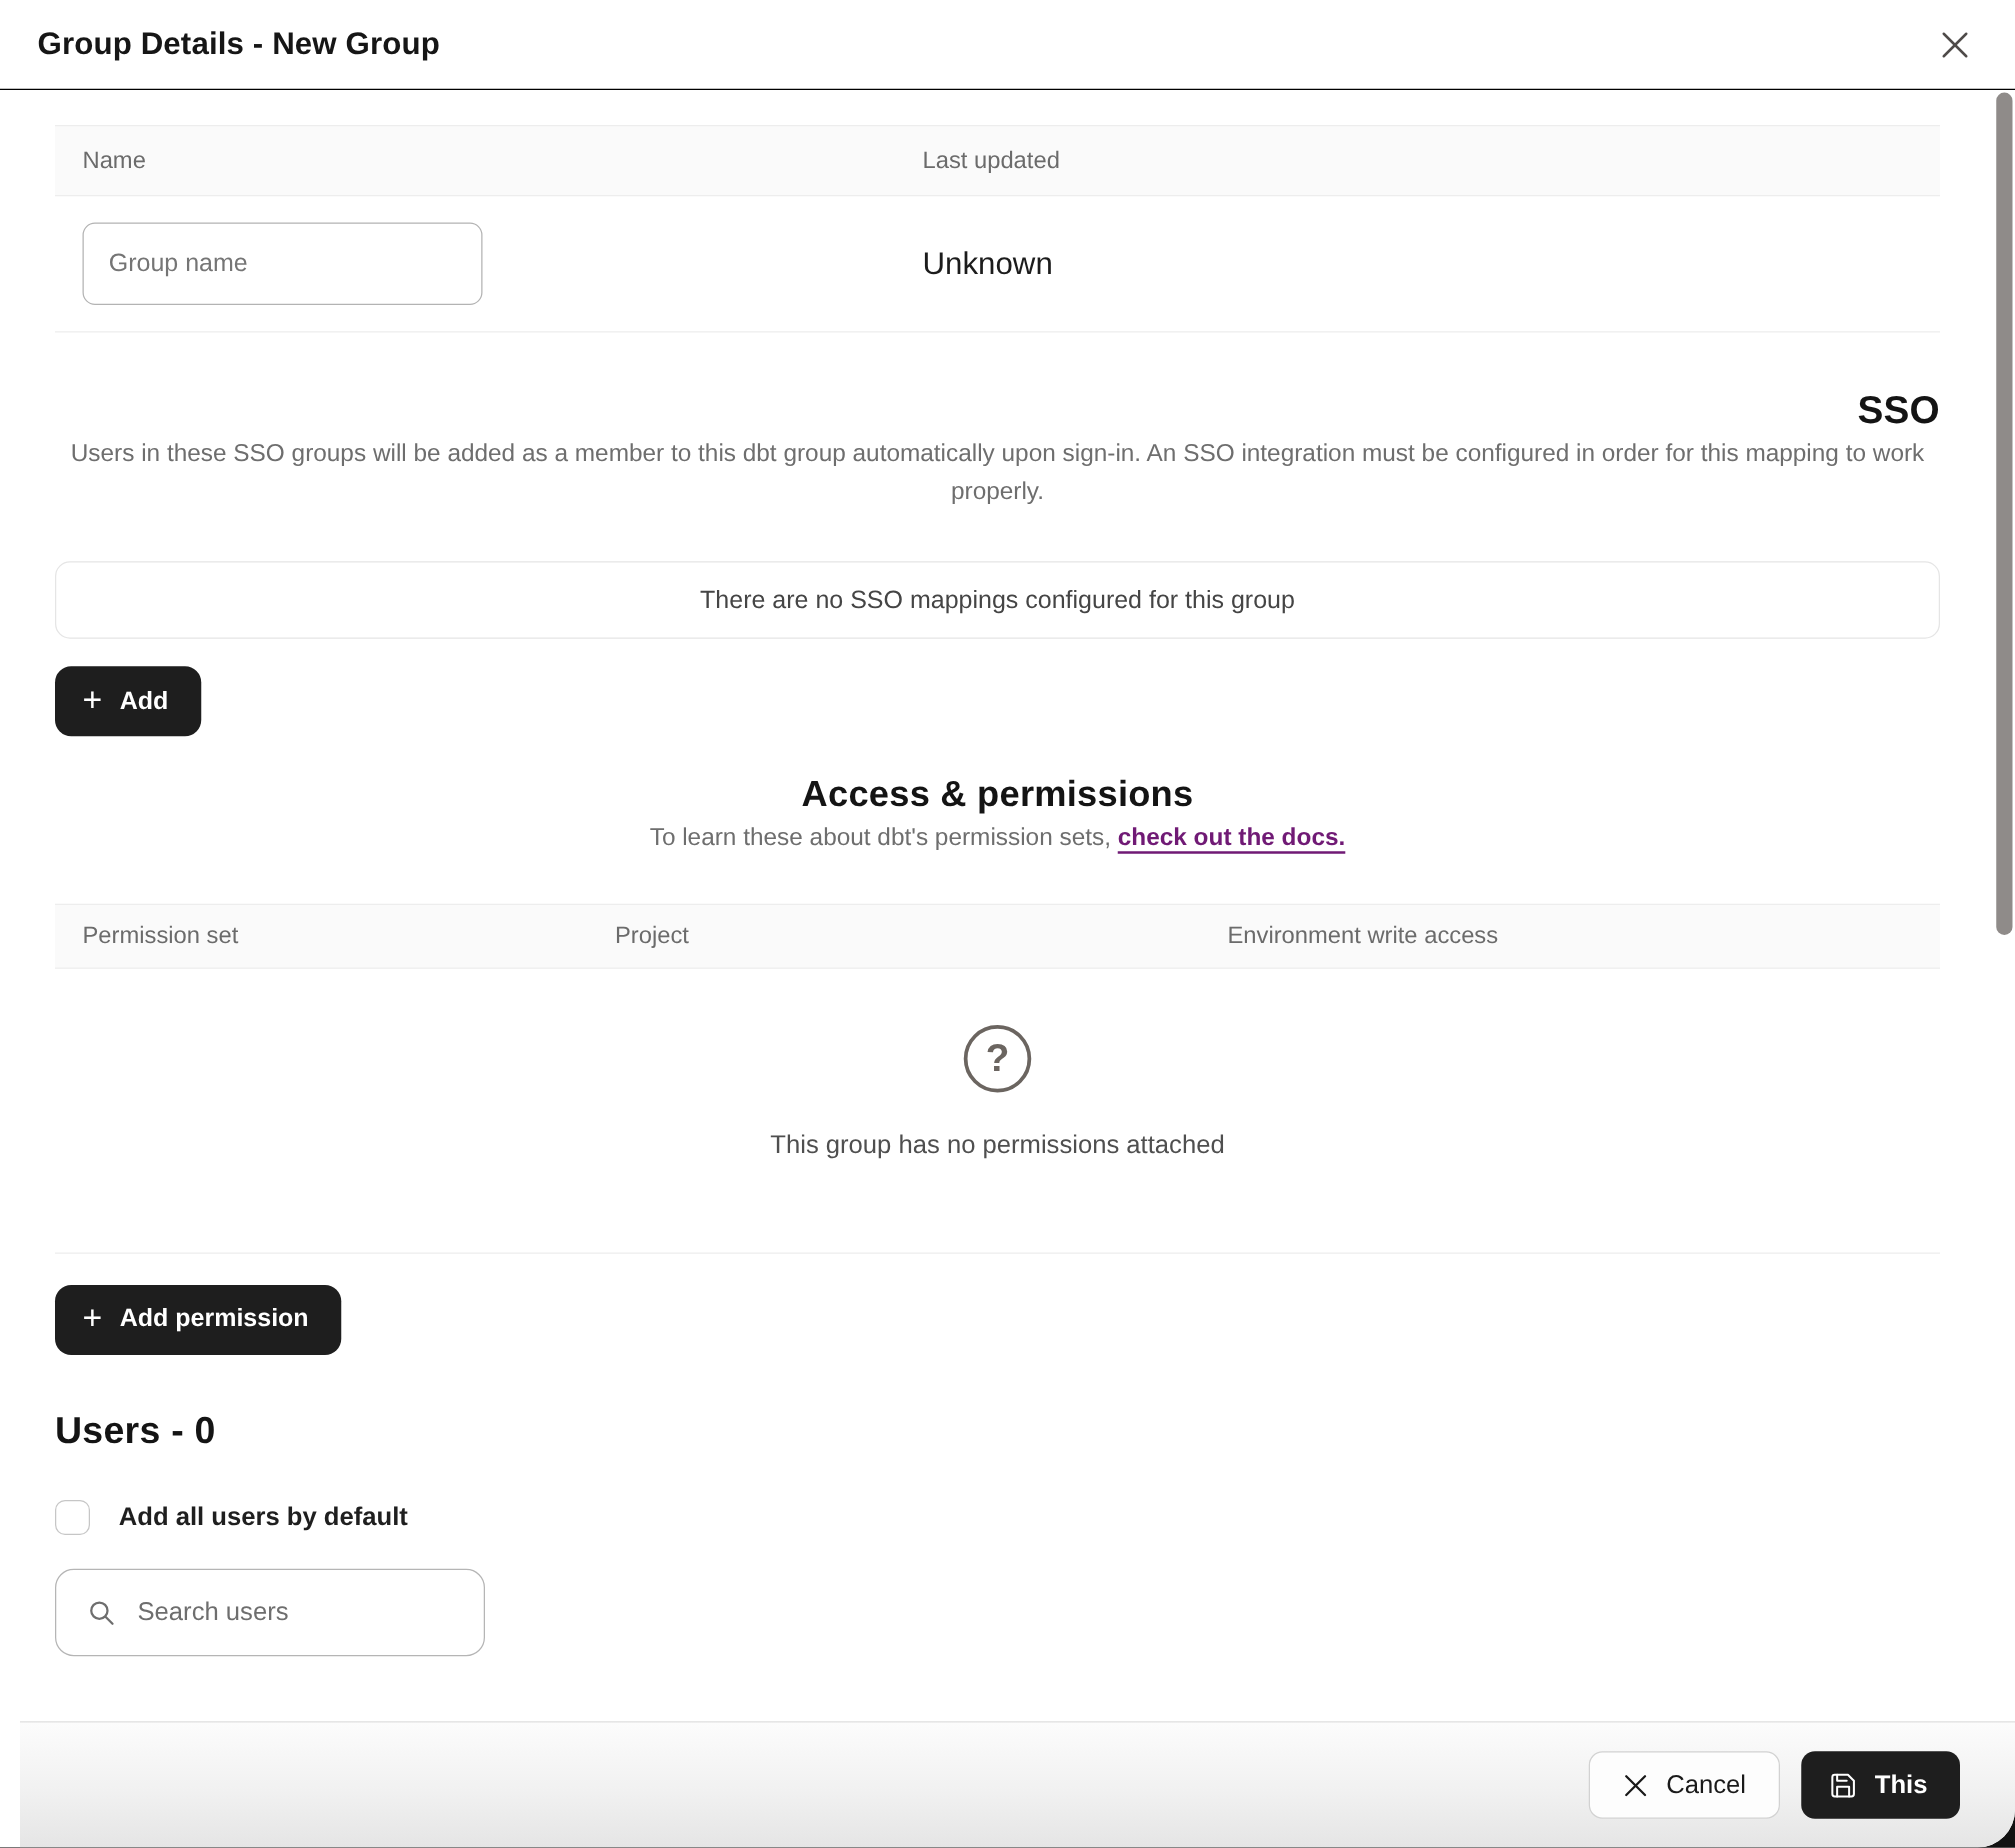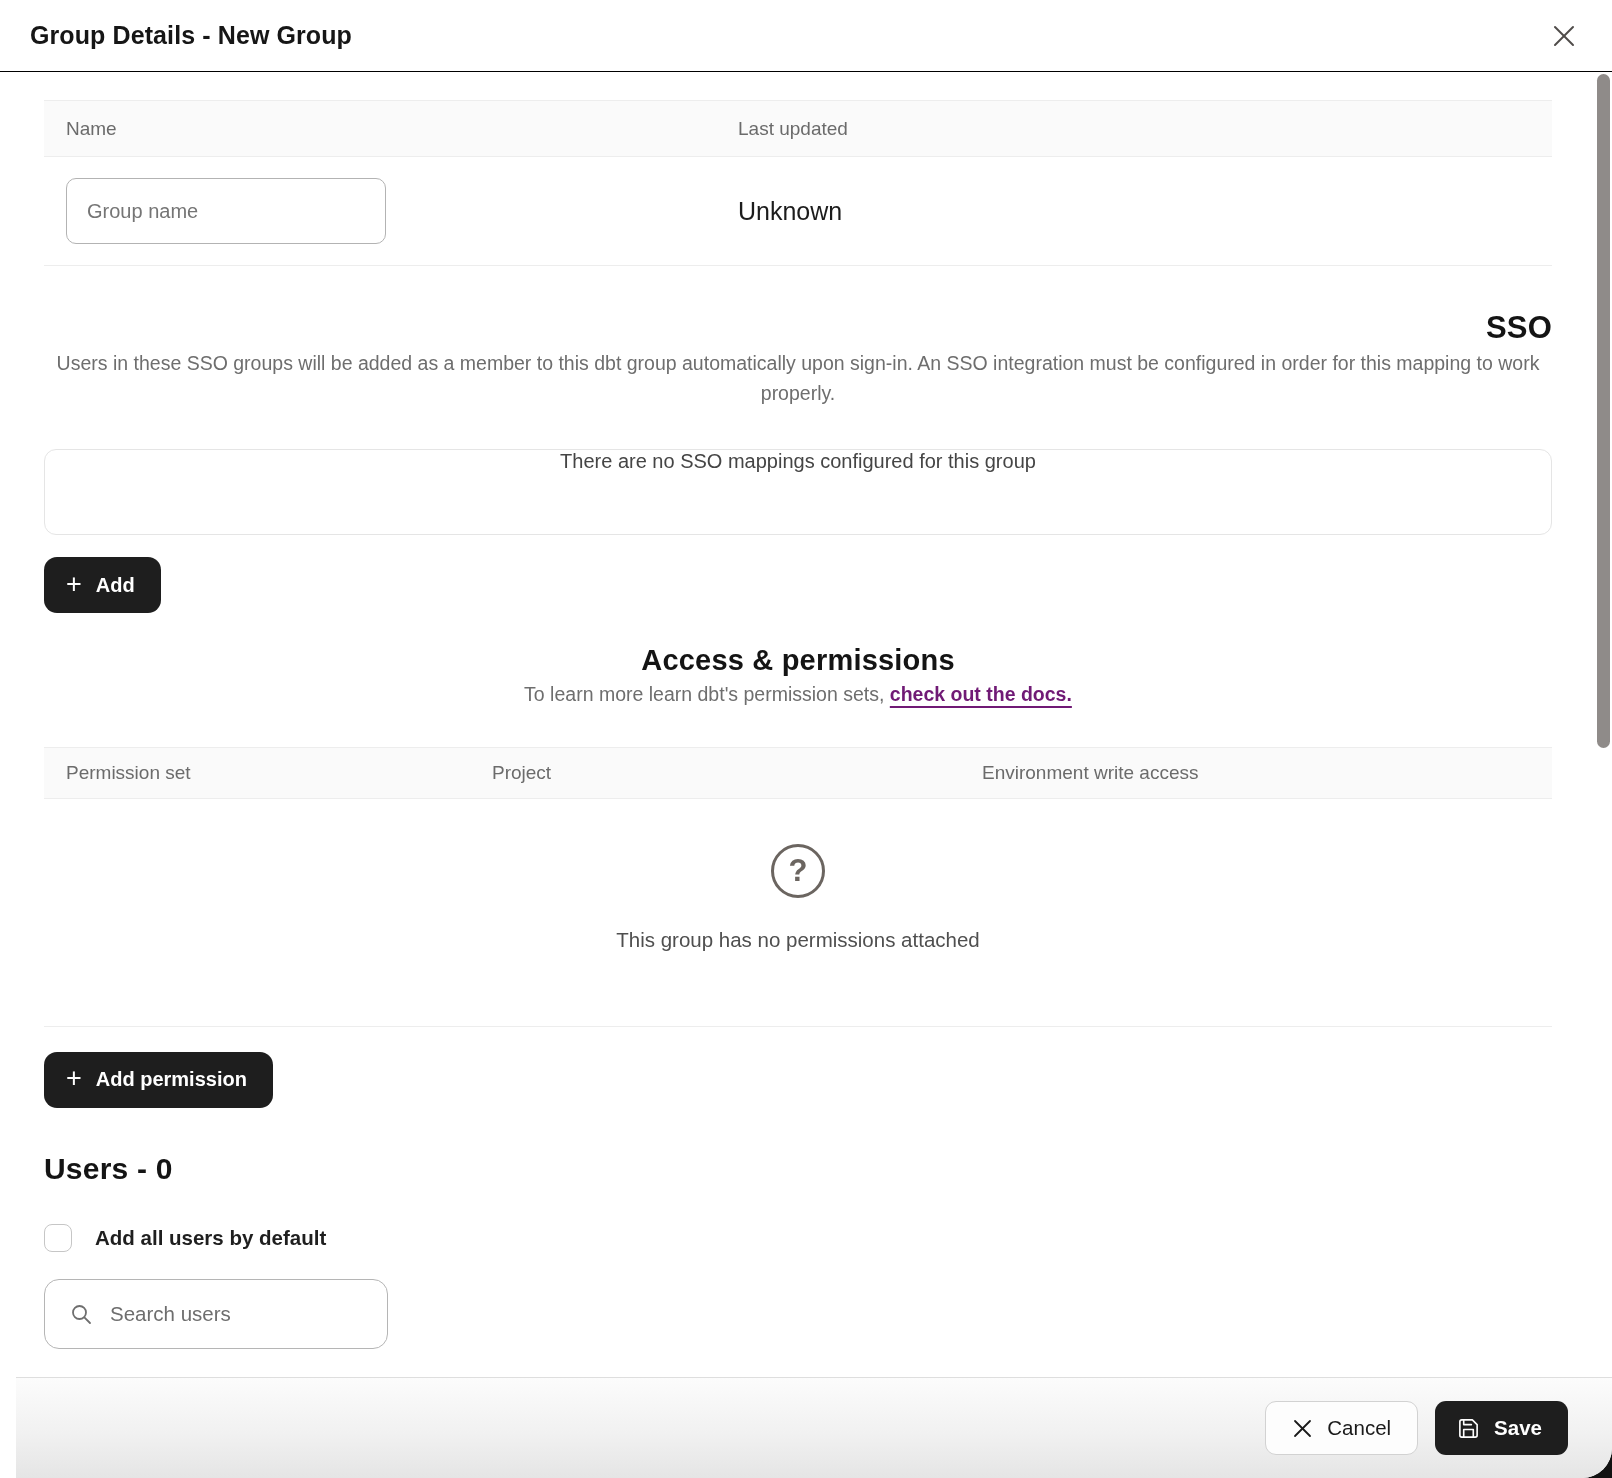--- a/index.html
+++ b/index.html
@@ -59,23 +59,23 @@
   }
   .group-name-input::placeholder { color: #757575; opacity: 1; }
   .cell-text { padding-left: 22px; font-size: 25px; color: #1c1c1c; }
   
   .section-h { font-size: 31px; font-weight: 700; color: #141414; letter-spacing: 0.2px; }
   .sso-h { margin-top: 44px; text-align: right; }
   .para { margin-top: 3px; font-size: 19.5px; line-height: 29.5px; color: #6e6e6e; max-width: 1508px; text-align: center; }
   .docs-link { color: #701a75; font-weight: 600; text-decoration: underline; text-underline-offset: 5px; text-decoration-thickness: 1.5px; cursor: pointer; }
   
   .empty-box {
-    margin-top: 41px; height: 86px;
+    margin-top: 41px; height: 62px;
     border: 1px solid #e5e5e5; border-radius: 12px;
-    display: flex; justify-content: center;
+    display: flex; align-items: center; justify-content: center;
     font-size: 20px; color: #454545;
   }
   .btn-dark {
     margin-top: 22px;
     height: 56px; padding: 0 26px 0 22px;
     background: #1e1e1e; color: #fff;
     border: none; border-radius: 13px;
     display: inline-flex; align-items: center; gap: 14px;
     font-size: 20px; font-weight: 600; cursor: pointer;
     font-family: "Liberation Sans", sans-serif;
@@ -191,21 +191,21 @@
     <div class="empty-box">
       <span>There are no SSO mappings configured for this group</span>
     </div>
     <button class="btn-dark">
       <span class="plus">+</span>
       <span>Add</span>
     </button>
 
     
     <h2 class="section-h ap-h">Access &amp; permissions</h2>
-    <p class="para"><span>To learn more learn dbt's permission sets, </span><a class="docs-link">check out the docs.</a></p>
+    <p class="para"><span>To learn these about dbt's permission sets, </span><a class="docs-link">check out the docs.</a></p>
 
     <div class="perm-table">
       <div class="tbl-head">
         <div>Permission set</div>
         <div>Project</div>
         <div>Environment write access</div>
       </div>
       <div class="perm-empty">
         <div class="q-circle">
           <span>?</span>
@@ -244,19 +244,19 @@
         <line x1="18" y1="3" x2="3" y2="18"></line>
       </svg>
       <span>Cancel</span>
     </button>
     <button class="btn-save">
       <svg width="23" height="23" viewBox="0 0 24 24" fill="none" stroke="#ffffff" stroke-width="1.7" stroke-linecap="round" stroke-linejoin="round">
         <path d="M19 21H5a2 2 0 0 1-2-2V5a2 2 0 0 1 2-2h11l5 5v11a2 2 0 0 1-2 2z"></path>
         <polyline points="17 21 17 13 7 13 7 21"></polyline>
         <polyline points="7 3 7 8 15 8"></polyline>
       </svg>
-      <span>Save</span>
+      <span>This</span>
     </button>
   </div>
 
   <div class="scrollbar-thumb"></div>
 
 </div>
 
 </body></html>

